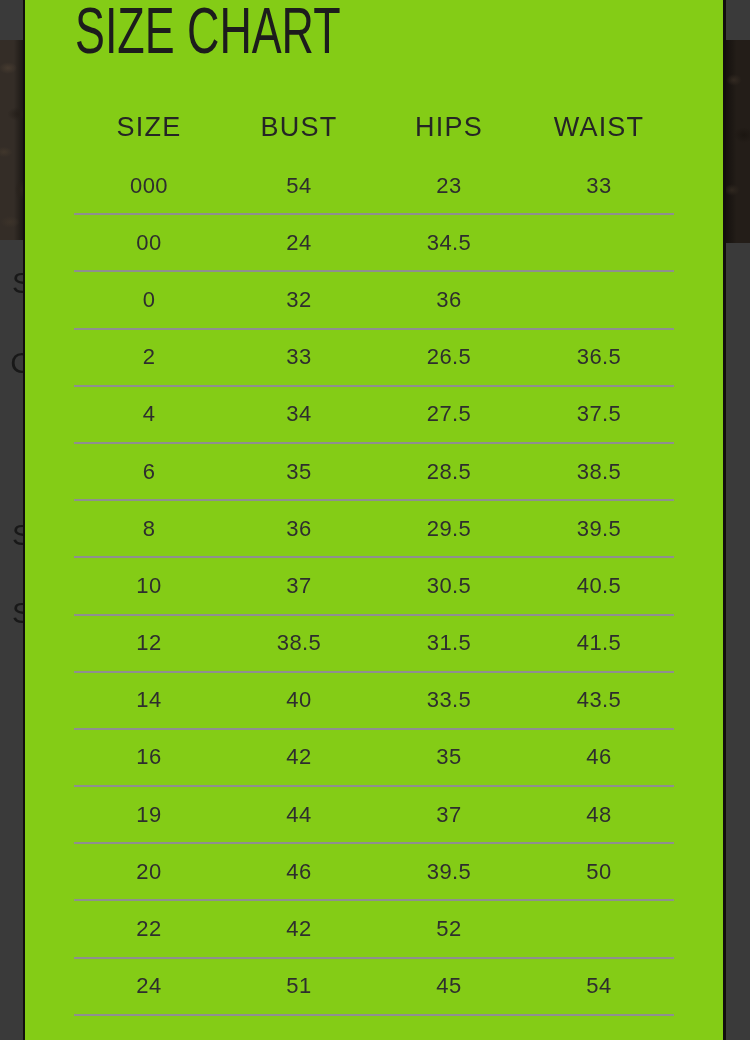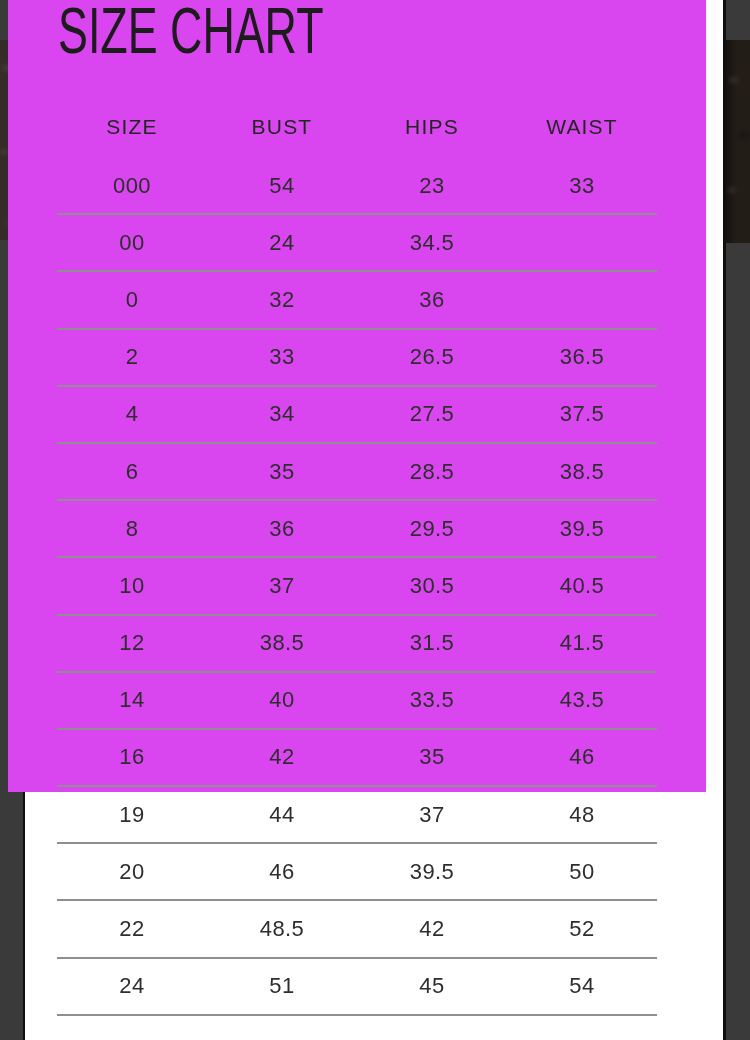--- a/index.html
+++ b/index.html
@@ -55,22 +55,22 @@
   .bg-frag{
     position:absolute;
     font-size:30px;font-weight:400;color:#181818;
     line-height:1;user-select:none;
   }
   .scrim-left .bg-frag{right:-9px;}
   .scrim-right .bg-frag{left:-10px;}
 
   
   .modal{
-    position:absolute;left:8px;top:0;width:698px;height:792px;
-    background:#d946ef;
+    position:absolute;left:25px;top:0;width:698px;height:1040px;
+    background:#84cc16;
   }
   .modal-title{
     position:absolute;left:50px;top:0;
     font-size:64px;font-weight:400;color:var(--ink);
     line-height:62px;letter-spacing:0;
     transform:scaleX(0.70);transform-origin:0 50%;
     white-space:nowrap;
   }
 
   
@@ -84,21 +84,21 @@
   }
   .tr.head{
     height:62px;border-bottom:none;
   }
   .td{
     flex:0 0 150px;width:150px;text-align:center;
     font-size:22px;color:var(--cell-ink);
     letter-spacing:.4px;
   }
   .tr.head .td{
-    font-size:21px;letter-spacing:1.2px;color:#252525;
+    font-size:27px;letter-spacing:1.2px;color:#252525;
   }
 </style>
 </head>
 <body>
 
 <div class="scrim scrim-left">
   <div class="photo-texture left"></div>
   <div></div>
 <span class="bg-frag" style="top: 268px;">S</span>
     <span class="bg-frag" style="top: 348px;">C</span>
@@ -191,21 +191,20 @@
           <div class="td">48</div>
         </div>
         <div class="tr">
           <div class="td">20</div>
           <div class="td">46</div>
           <div class="td">39.5</div>
           <div class="td">50</div>
         </div>
         <div class="tr">
           <div class="td">22</div>
-          <div class="td">48.5</div>
           <div class="td">42</div>
           <div class="td">52</div>
         </div>
         <div class="tr">
           <div class="td">24</div>
           <div class="td">51</div>
           <div class="td">45</div>
           <div class="td">54</div>
         </div>
       </div>

